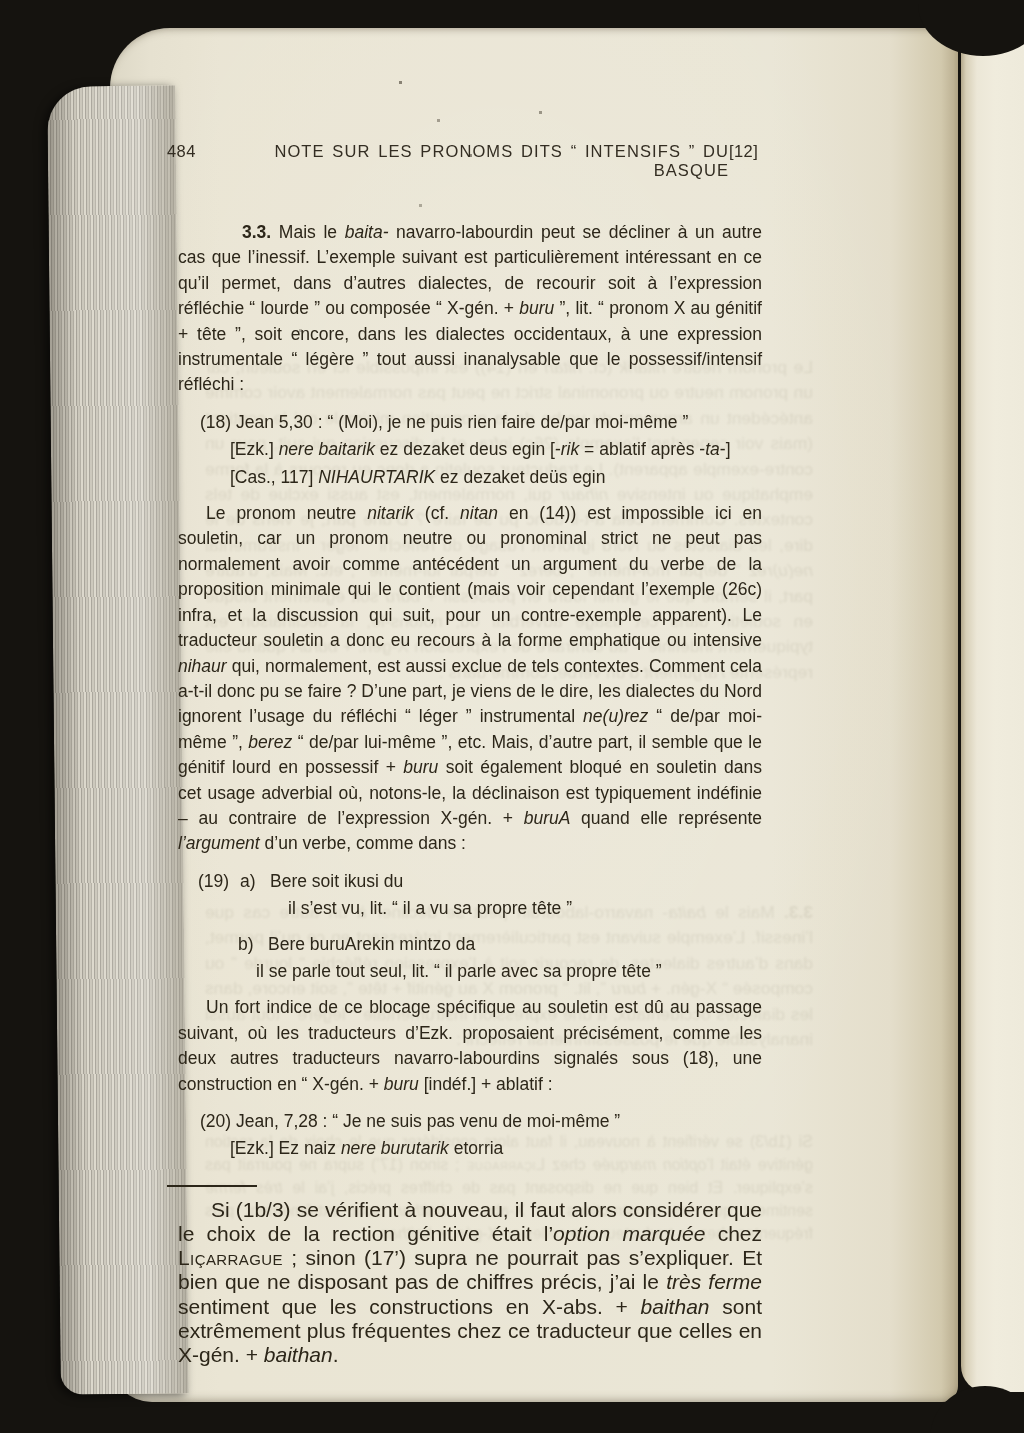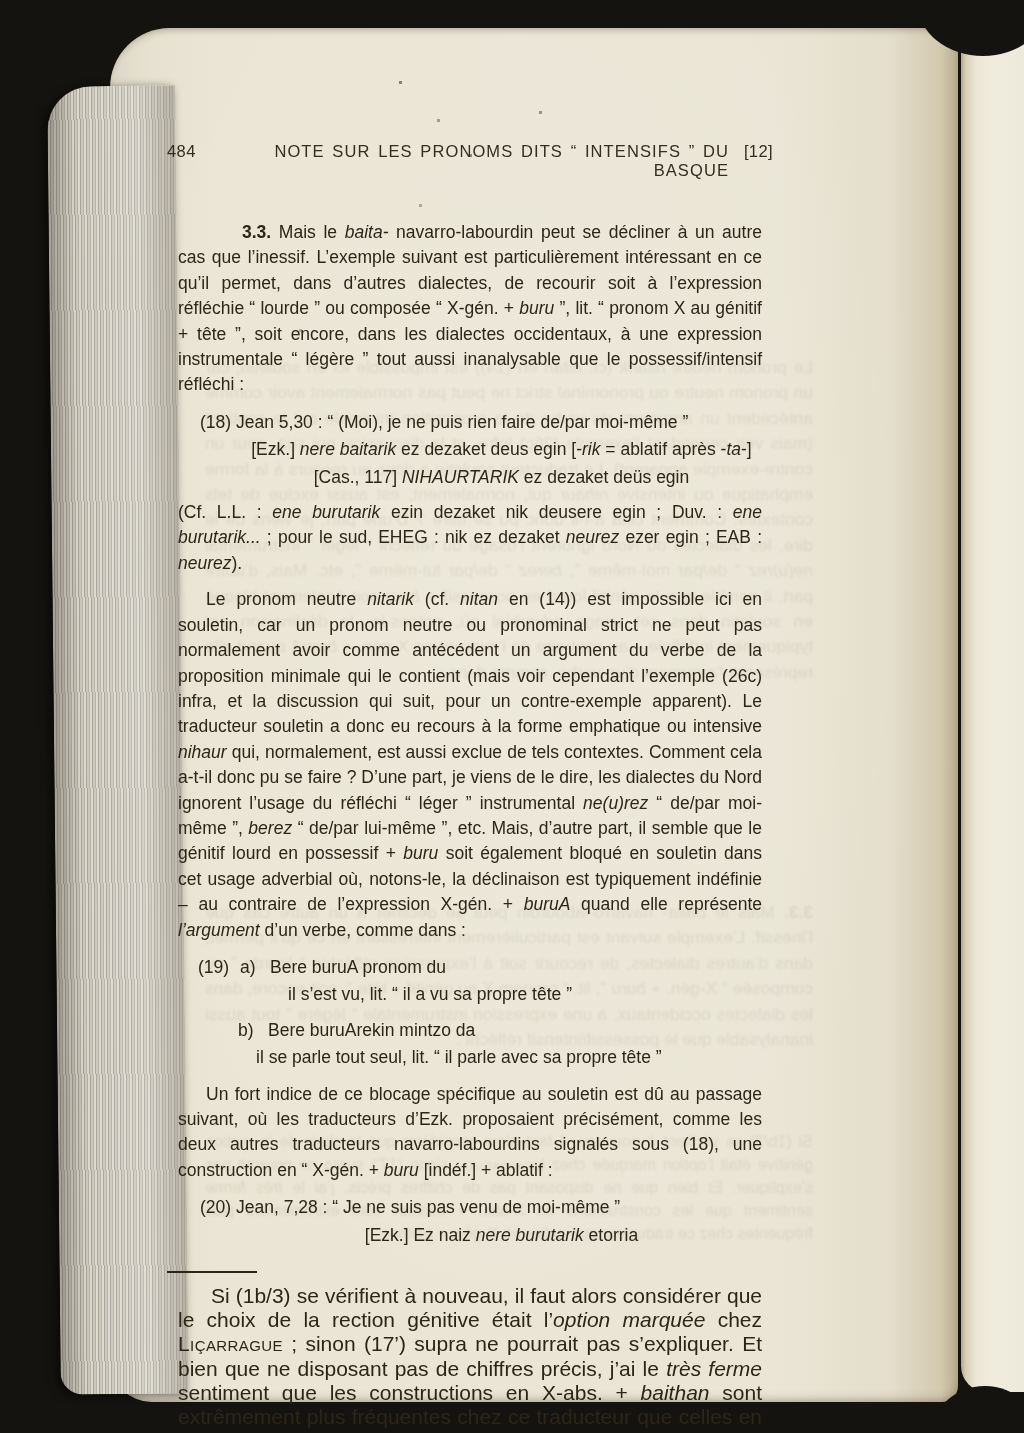--- a/index.html
+++ b/index.html
@@ -73,30 +73,30 @@
   .text-block {
     position:absolute; left:167px; top:142px; width:606px; z-index:5;
     color:#2c2619;
   }
   .running-header {
     display:flex; align-items:baseline;
     font-size:16.5px; letter-spacing:.4px; color:#332d22;
   }
   .running-header .pageno { width:64px; }
   .running-header .title  { flex:1; text-align:right; letter-spacing:1.1px; word-spacing:2px; }
-  .running-header .issue  { width:44px; text-align:right; }
+  .running-header .issue  { width:44px; }
   .body-copy { font-size:17.5px; line-height:25.4px; text-align:justify; hyphens:auto; }
   .para { margin:11px; }
   .para-section { margin-top:40px; text-indent:64px; }
   .para-indent  { margin-top:10px; text-indent:28px; }
   .para-flush   { margin-top:9px; text-indent:0; }
   .ex-block { margin:10px 0 9px 0; }
   .ex-line  { line-height:27.4px; text-align:left; }
   .ind-33  { padding-left:33px; }
-  .ind-63  { padding-left:63px;text-align:center; }
+  .ind-63  { padding-left:63px; }
   .ind-31  { padding-left:31px; }
   .ind-71  { padding-left:71px;margin-top:8px; }
   .ind-121 { padding-left:121px; }
   .ind-89  { padding-left:89px; }
   .ex-num    { display:inline-block; width:42px; }
   .ex-letter { display:inline-block; width:30px; }
   .footnote-block { margin-top:22px; }
   .footnote-rule { width:90px; height:0; border-top:2px solid #2c2619; margin:0 0 10px 0; }
   .footnote-text { font-size:21px; line-height:24.2px; text-align:justify; text-indent:33px; hyphens:auto; }
   .it { font-style:italic; }
@@ -130,27 +130,26 @@
     <div class="body-copy">
 
       <p class="para para-section"><span class="bd">3.3.</span> Mais le <span class="it">baita-</span> navarro-labourdin peut se décliner à un autre cas que l’inessif. L’exemple suivant est particulièrement intéressant en ce qu’il permet, dans d’autres dialectes, de recourir soit à l’expression réfléchie “ lourde ” ou composée “ X-gén. + <span class="it">buru</span> ”, lit. “ pronom X au génitif + tête ”, soit encore, dans les dialectes occidentaux, à une expression instrumentale “ légère ” tout aussi inanalysable que le possessif/intensif réfléchi :</p>
 
       <div class="ex-block">
         <div class="ex-line ind-33">(18) Jean 5,30 : “ (Moi), je ne puis rien faire de/par moi-même ”</div>
         <div class="ex-line ind-63">[Ezk.] <span class="it">nere baitarik</span> ez dezaket deus egin [-<span class="it">rik</span> = ablatif après -<span class="it">ta</span>-]</div>
         <div class="ex-line ind-63">[Cas., 117] <span class="it">NIHAURTARIK</span> ez dezaket deüs egin</div>
       </div>
 
-      <p class="para para-flush">(Cf. L.L. : <span class="it">ene burutarik</span> ezin dezaket nik deusere egin ; Duv. : <span class="it">ene burutarik...</span> ; pour le sud, EHEG : nik ez dezaket <span class="it">neurez</span> ezer egin ; EAB : <span class="it">neurez</span>).</p>
 
       <p class="para para-indent">Le pronom neutre <span class="it">nitarik</span> (cf. <span class="it">nitan</span> en (14)) est impossible ici en souletin, car un pronom neutre ou pronominal strict ne peut pas normalement avoir comme antécédent un argument du verbe de la proposition minimale qui le contient (mais voir cependant l’exemple (26c) infra, et la discussion qui suit, pour un contre-exemple apparent). Le traducteur souletin a donc eu recours à la forme emphatique ou intensive <span class="it">nihaur</span> qui, normalement, est aussi exclue de tels contextes. Comment cela a-t-il donc pu se faire ? D’une part, je viens de le dire, les dialectes du Nord ignorent l’usage du réfléchi “ léger ” instrumental <span class="it">ne(u)rez</span> “ de/par moi-même ”, <span class="it">berez</span> “ de/par lui-même ”, etc. Mais, d’autre part, il semble que le génitif lourd en possessif + <span class="it">buru</span> soit également bloqué en souletin dans cet usage adverbial où, notons-le, la déclinaison est typiquement indéfinie – au contraire de l’expression X-gén. + <span class="it">buruA</span> quand elle représente <span class="it">l’argument</span> d’un verbe, comme dans :</p>
 
       <div class="ex-block">
         <div class="ex-line ind-31">
-          <span class="ex-num">(19)</span><span class="ex-letter">a)</span><span>Bere buruA pronom du</span>
+          <span class="ex-num">(19)</span><span class="ex-letter">a)</span><span>Bere soit ikusi du</span>
         </div>
         <div class="ex-line ind-121">il s’est vu, lit. “ il a vu sa propre tête ”</div>
         <div class="ex-line ind-71">
           <span class="ex-letter">b)</span><span>Bere buruArekin mintzo da</span>
         </div>
         <div class="ex-line ind-89">il se parle tout seul, lit. “ il parle avec sa propre tête ”</div>
       </div>
 
       <p class="para para-indent">Un fort indice de ce blocage spécifique au souletin est dû au passage suivant, où les traducteurs d’Ezk. proposaient précisément, comme les deux autres traducteurs navarro-labourdins signalés sous (18), une construction en “ X-gén. + <span class="it">buru</span> [indéf.] + ablatif :</p>
 

